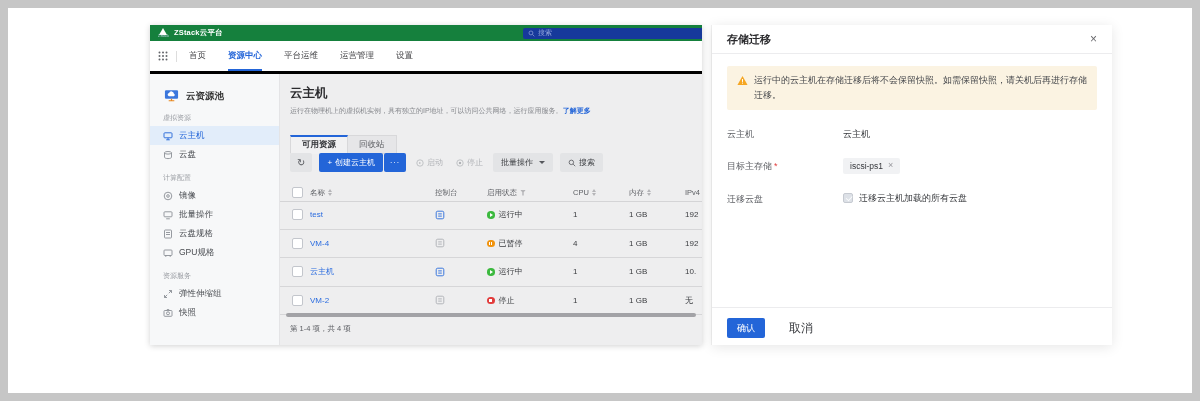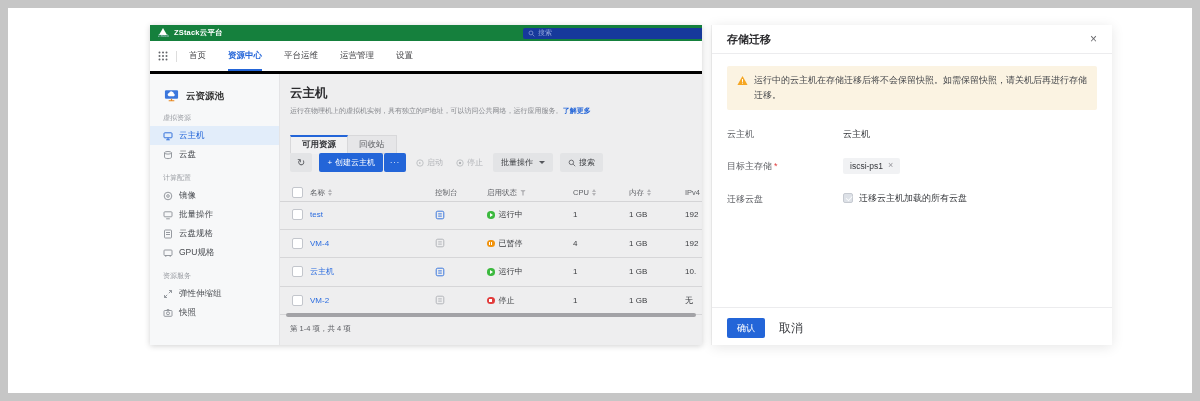--- a/index.html
+++ b/index.html
@@ -122,21 +122,21 @@
   .fval{color:#36383c;padding-top:2px;}
   .tag{background:#f1f2f4;border-radius:2px;padding:3px 7px;font-size:8.5px;color:#36383c;
        display:inline-flex;align-items:center;gap:5px;}
   .tagx{color:#97979c;cursor:pointer;font-size:9px;line-height:1;}
   .cbrow{display:flex;align-items:center;gap:6px;padding-top:1px;}
   .dcb{width:10px;height:10px;background:#dde1e7;border:1px solid #c6cad1;border-radius:2px;
        position:relative;display:inline-block;box-sizing:border-box;}
   .dcb::after{content:"";position:absolute;left:1.5px;top:1.5px;width:4.5px;height:2.5px;
               border-left:1.5px solid #fbfcfd;border-bottom:1.5px solid #fbfcfd;transform:rotate(-48deg);}
   .dlg-divider{position:absolute;left:0;right:0;top:282px;height:1px;background:#ececee;}
-  .dlg-foot{position:absolute;left:15px;top:293px;display:flex;align-items:center;gap:14px;font-family:Liberation Mono, monospace;}
+  .dlg-foot{position:absolute;left:15px;top:293px;display:flex;align-items:center;gap:24px;font-family:Liberation Mono, monospace;}
   .btn-confirm{background:#2365d8;color:#fff;border:none;font-size:9px;height:20px;padding:0 10px;
                border-radius:2px;cursor:pointer;font-family:inherit;}
   .btn-cancel{background:transparent;color:#3a3c40;border:none;font-size:12px;cursor:pointer;font-family:inherit;padding:0;}
 </style>
 </head>
 <body>
 
 <div class="frame">
 
   <div class="app-window">

